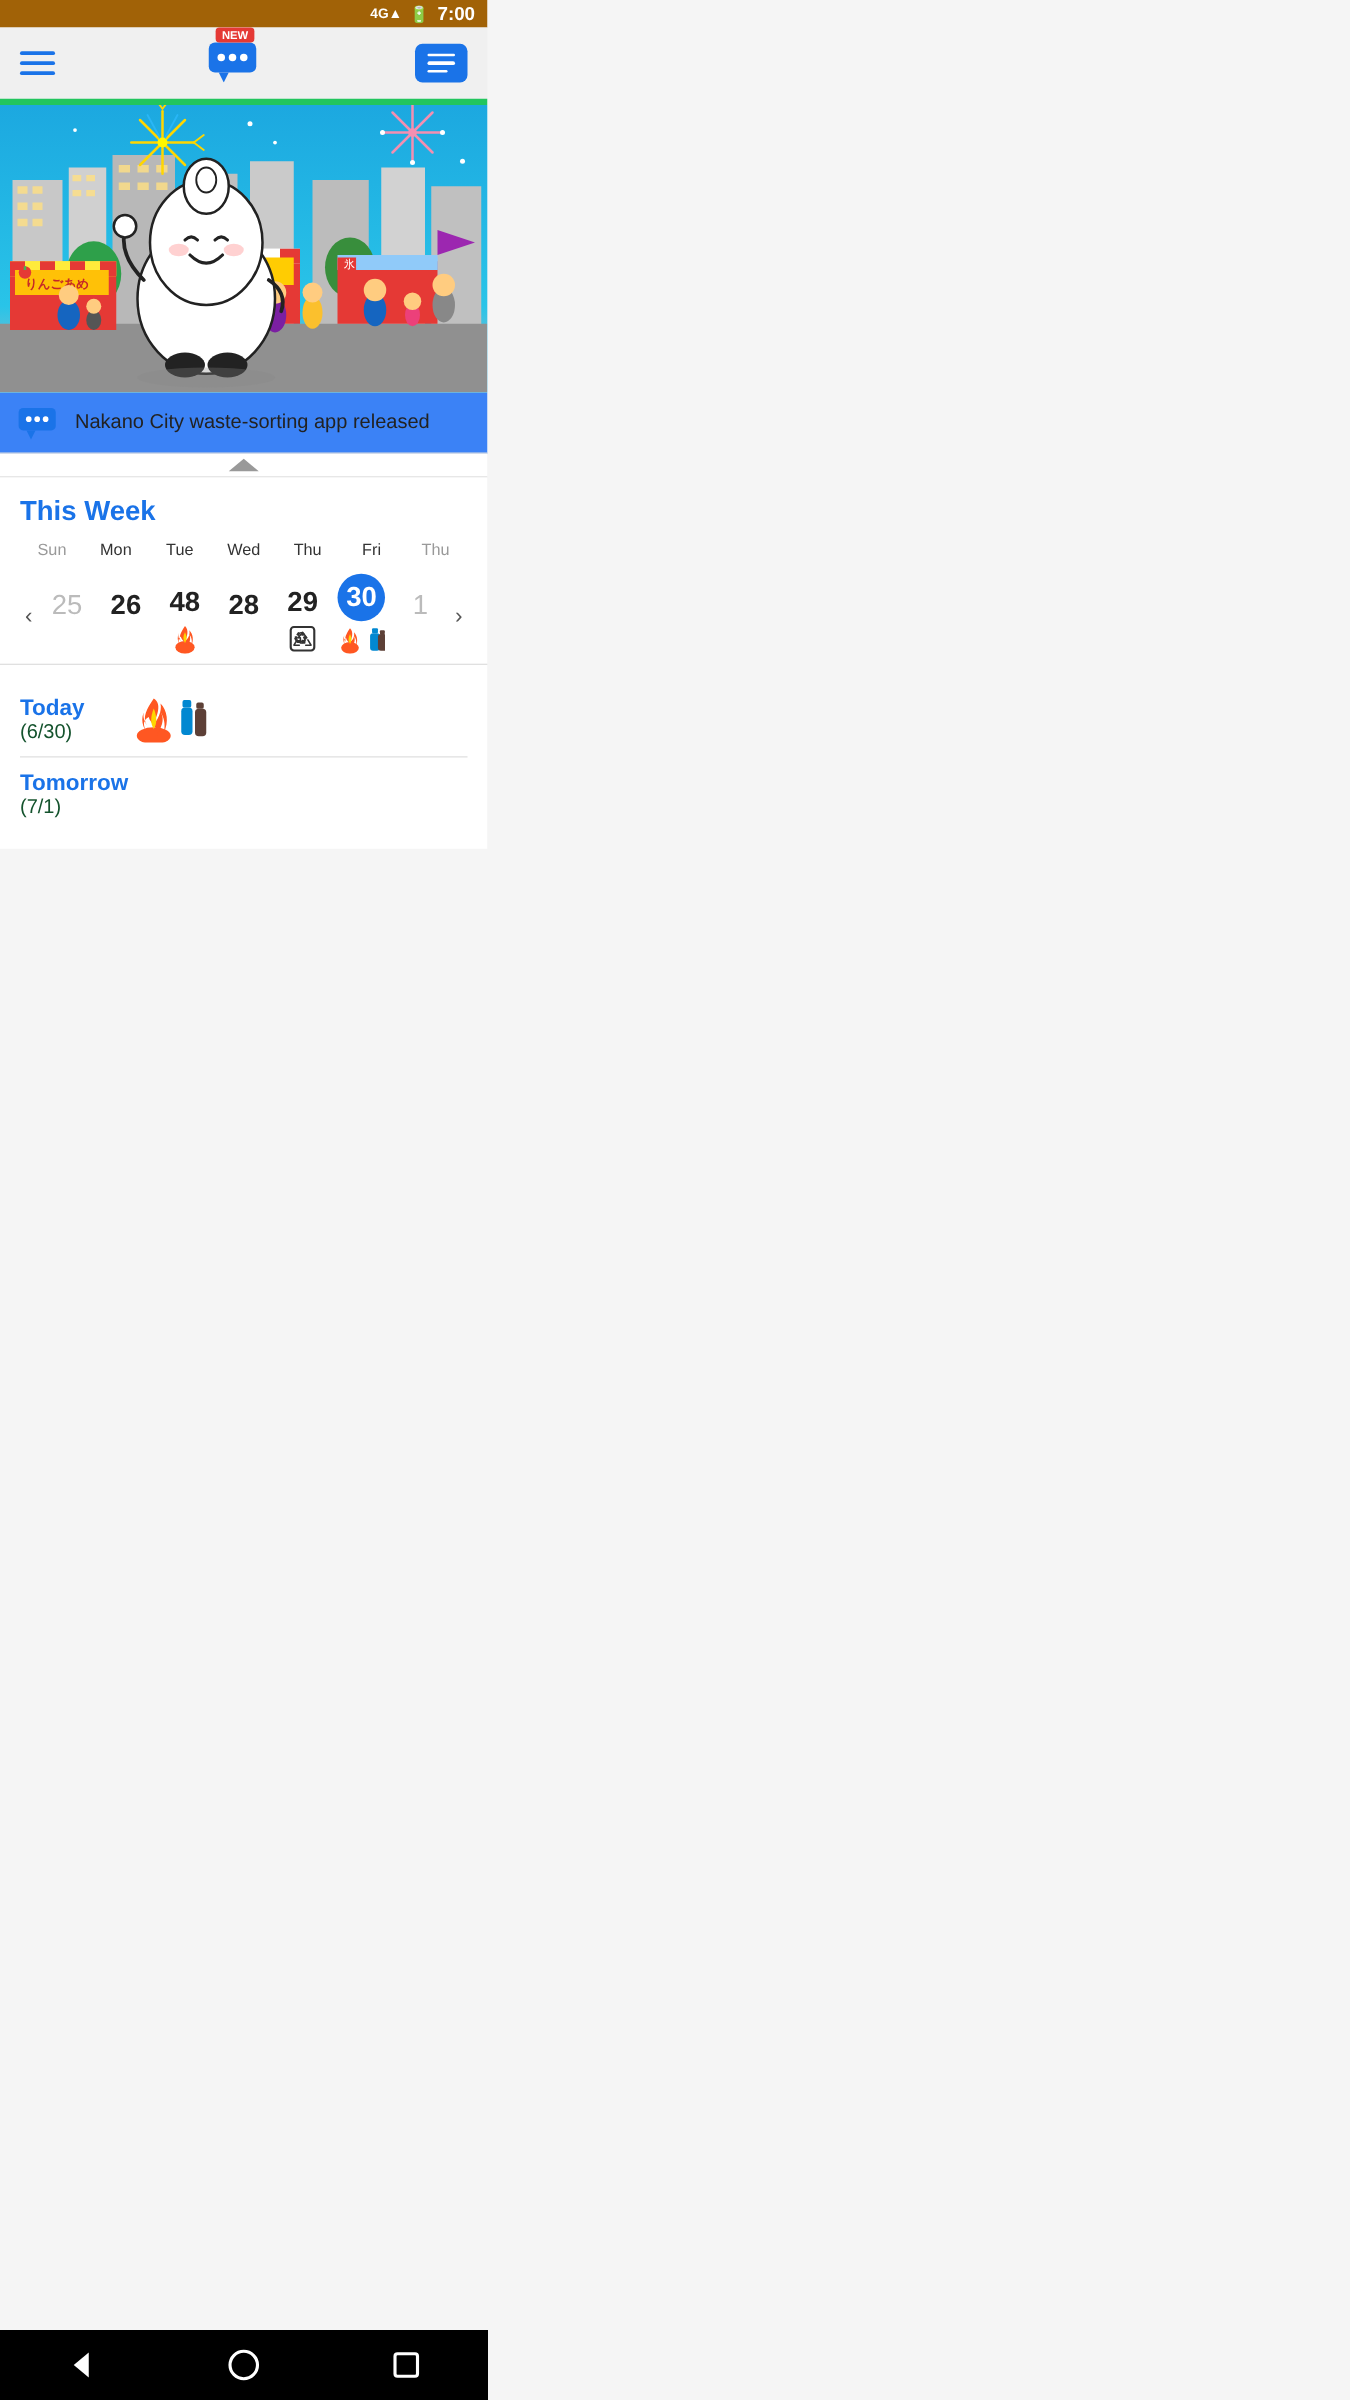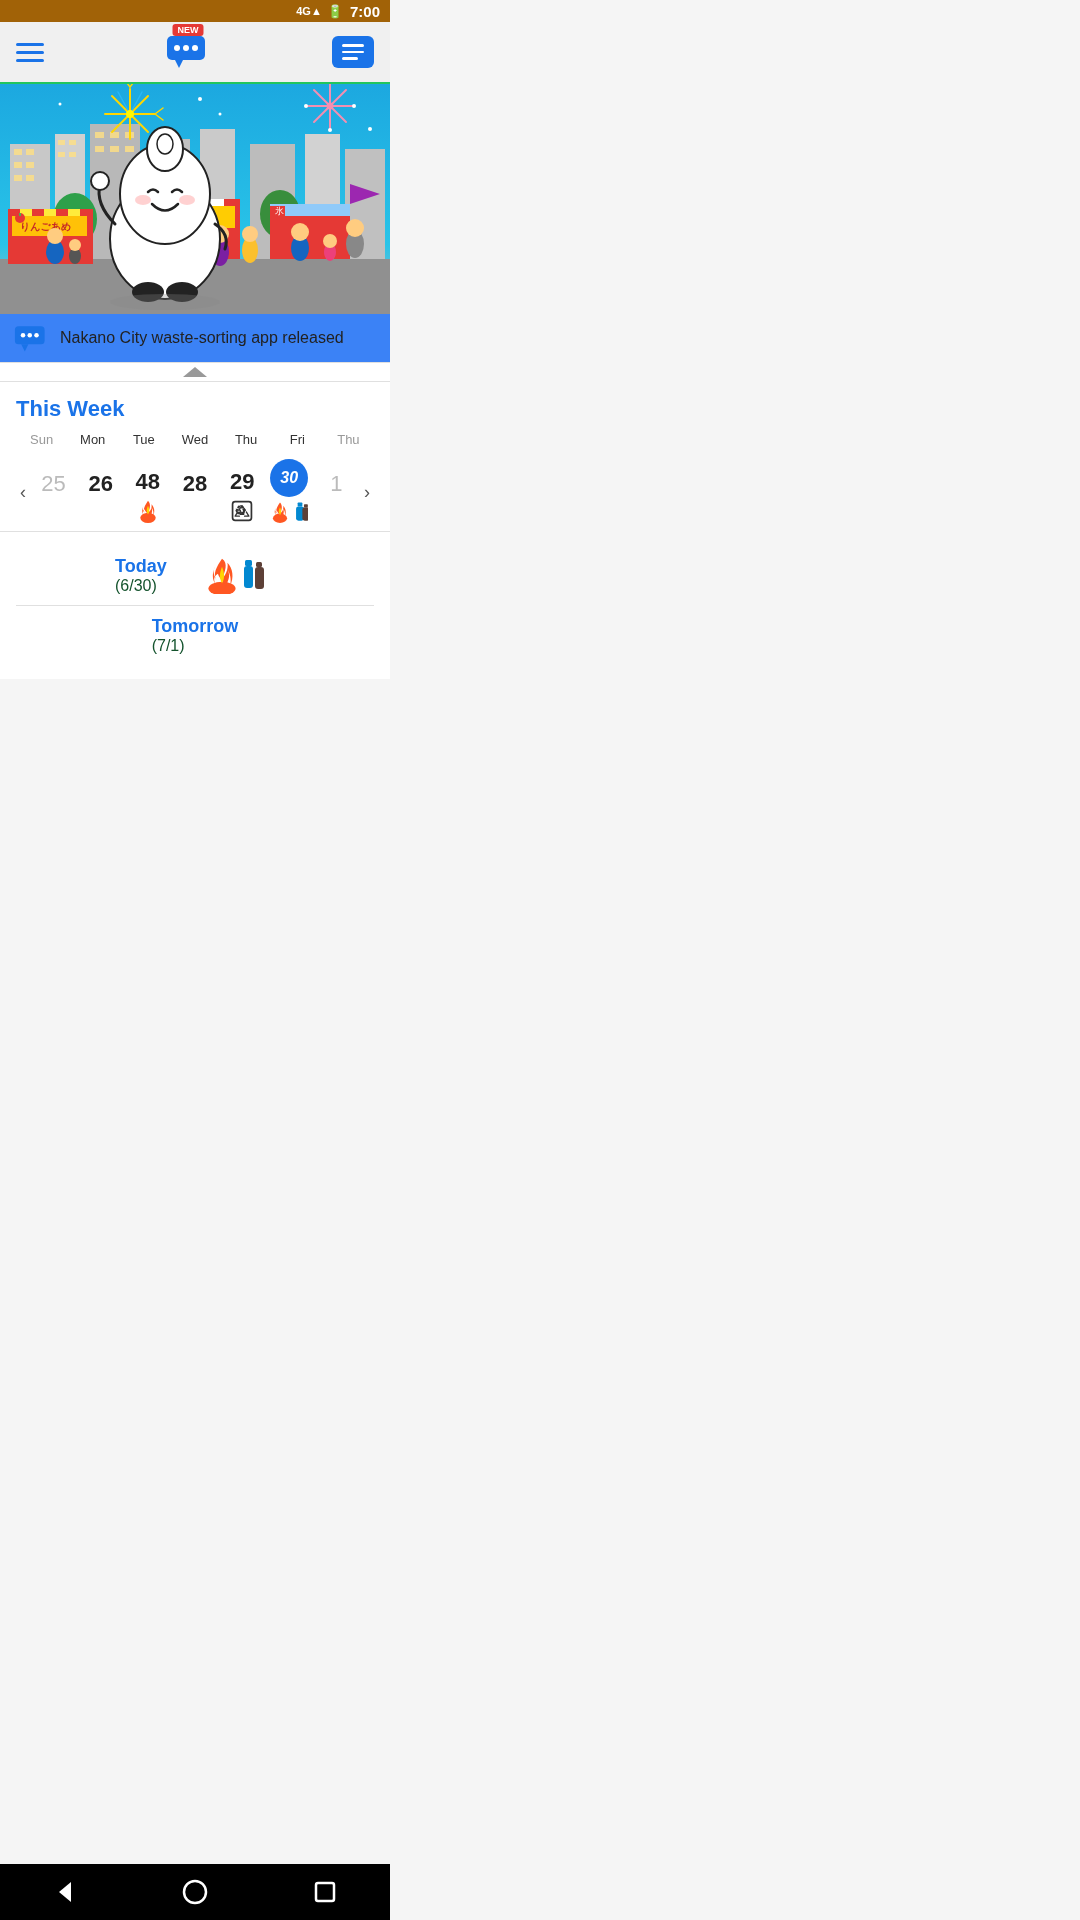--- a/index.html
+++ b/index.html
@@ -31,21 +31,21 @@
     .status-bar .time { font-size: 15px; font-weight: bold; }
 
     
     .nav-bar {
       background: #f0f0f0;
       display: flex;
       align-items: center;
       justify-content: space-between;
       padding: 8px 16px;
       height: 62px;
-      border-bottom: 2px solid #22c55e;
+      border-bottom: 5px solid #22c55e;
     }
 
     .menu-icon {
       display: flex;
       flex-direction: column;
       gap: 5px;
       cursor: pointer;
     }
     .menu-icon span {
       display: block;
@@ -187,23 +187,22 @@
     .day-num.light { color: #bbb; font-weight: normal; }
     .day-num.today-circle {
       background: #1a73e8;
       color: #fff;
       border-radius: 50%;
       width: 38px;
       height: 38px;
       display: flex;
       align-items: center;
       justify-content: center;
-      font-size: 16px;
+      font-size: 22px;
       font-weight: bold;
-      font-style: italic;
     }
 
     .day-icons {
       display: flex;
       gap: 2px;
       margin-top: 4px;
       font-size: 18px;
       min-height: 22px;
     }
     .nav-arrow {
@@ -232,21 +231,20 @@
     .schedule-section {
       background: #fff;
       padding: 14px 16px;
     }
 
     .schedule-item {
       display: flex;
       align-items: flex-start;
       gap: 10px;
       padding: 10px 0;
-      justify-content: center;
     }
 
     .schedule-label {
       min-width: 80px;
     }
     .schedule-day-name {
       font-size: 18px;
       font-weight: bold;
       color: #1a73e8;
     }

